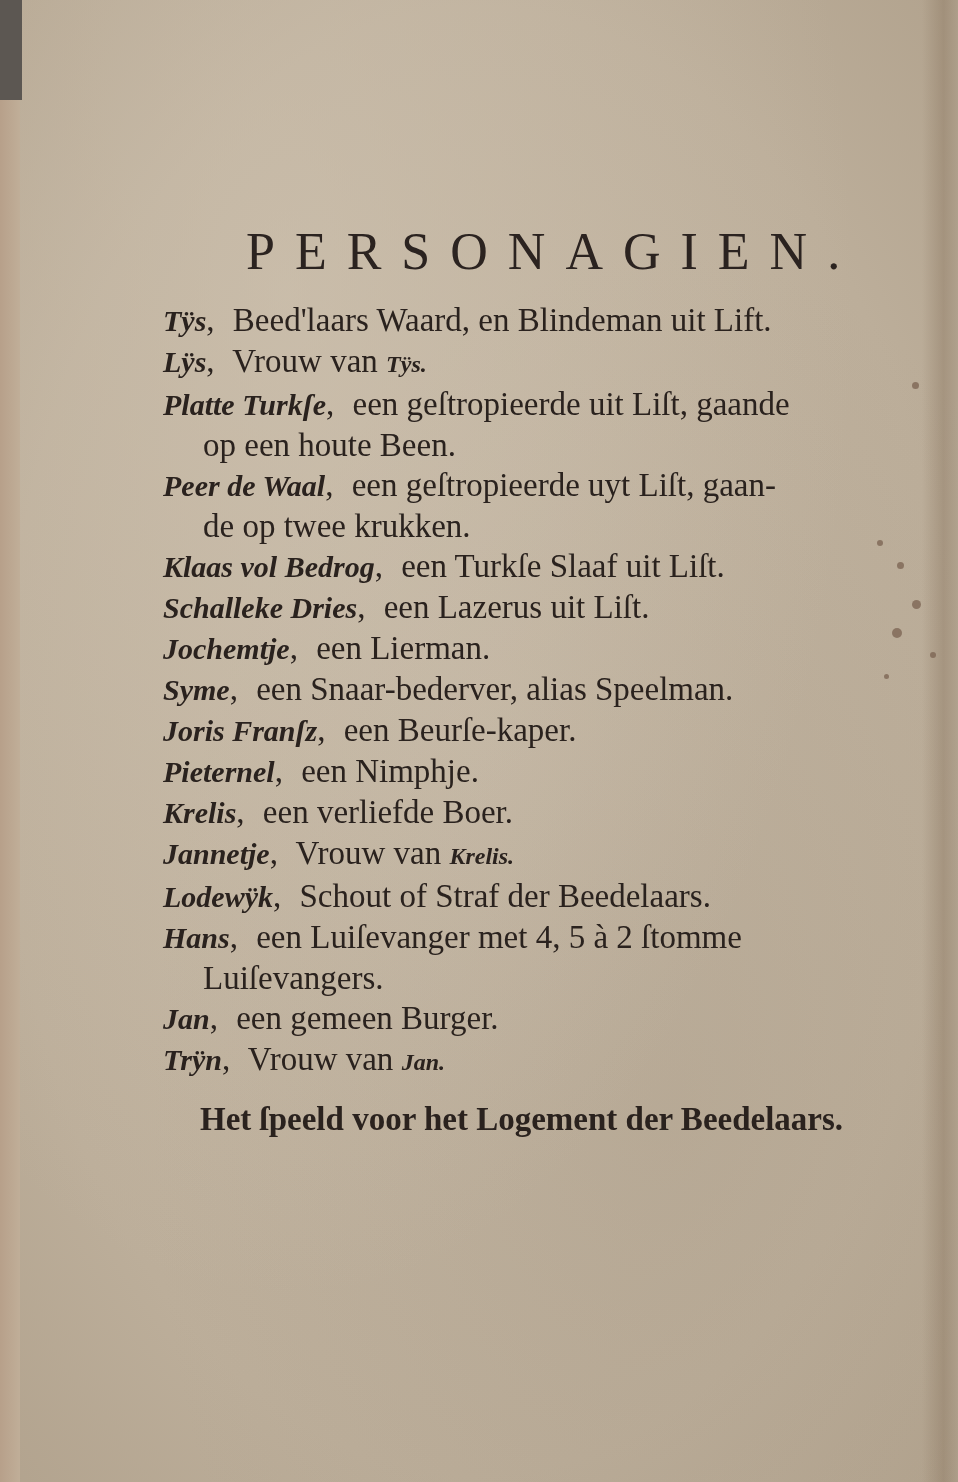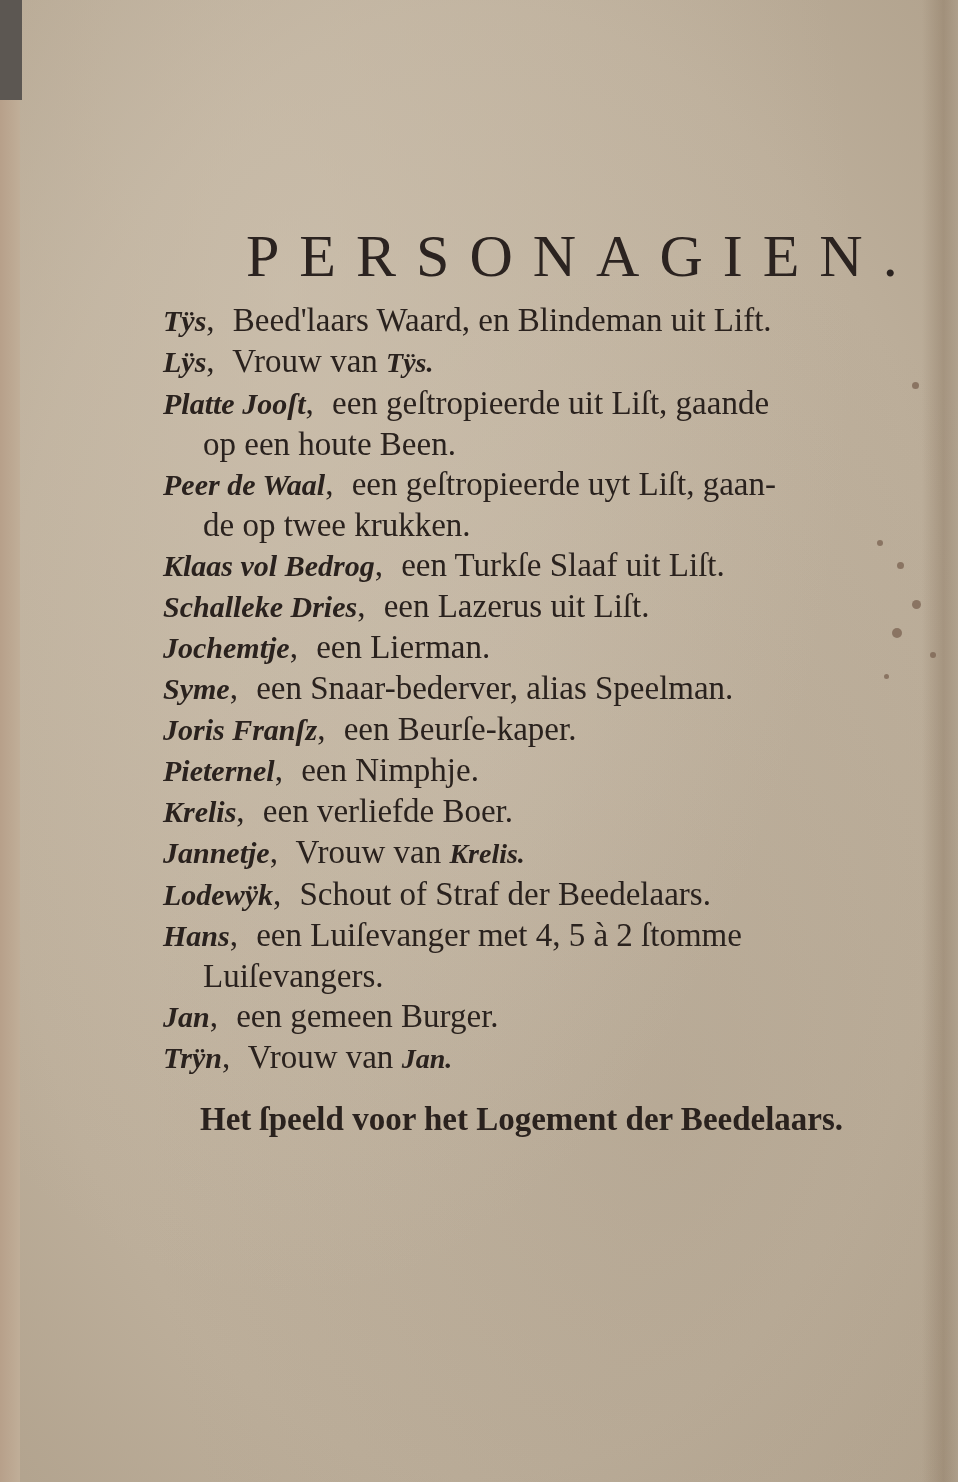--- a/index.html
+++ b/index.html
@@ -53,21 +53,21 @@
       position: absolute;
       border-radius: 50%;
       background: #7a6150;
       opacity: 0.75;
     }
     .title {
       position: absolute;
       left: 246px;
       top: 222px;
       font-family: "Liberation Serif", "DejaVu Serif", serif;
-      font-size: 60px;
+      font-size: 52px;
       letter-spacing: 20px;
       color: #2b2320;
       white-space: nowrap;
     }
     .cast {
       position: absolute;
       left: 163px;
       top: 300px;
       width: 780px;
       font-family: "Liberation Serif", "DejaVu Serif", serif;
@@ -88,21 +88,21 @@
     .entry .sep {
       margin-right: 10px;
     }
     .entry .cont {
       display: block;
       padding-left: 40px;
     }
     .entry .em {
       font-style: italic;
       font-weight: bold;
-      font-size: 28px;
+      font-size: 24px;
     }
     .note {
       position: absolute;
       left: 200px;
       top: 1101px;
       font-family: "Liberation Serif", "DejaVu Serif", serif;
       font-size: 33px;
       font-weight: bold;
       color: #2a221e;
       white-space: nowrap;
@@ -130,21 +130,21 @@
     <div class="entry">
       <span class="name">Tÿs</span><span class="sep">,</span>
       <span>Beed'laars Waard, en Blindeman uit Lift.</span>
     </div>
     <div class="entry">
       <span class="name">Lÿs</span><span class="sep">,</span>
       <span>Vrouw van</span>
       <span class="em">Tÿs.</span>
     </div>
     <div class="entry">
-      <span class="name">Platte Jooſt</span><span class="sep">,</span>
+      <span class="name">Platte Turkſe</span><span class="sep">,</span>
       <span>een geſtropieerde uit Liſt, gaande</span>
       <span class="cont">op een houte Been.</span>
     </div>
     <div class="entry">
       <span class="name">Peer de Waal</span><span class="sep">,</span>
       <span>een geſtropieerde uyt Liſt, gaan-</span>
       <span class="cont">de op twee krukken.</span>
     </div>
     <div class="entry">
       <span class="name">Klaas vol Bedrog</span><span class="sep">,</span>

